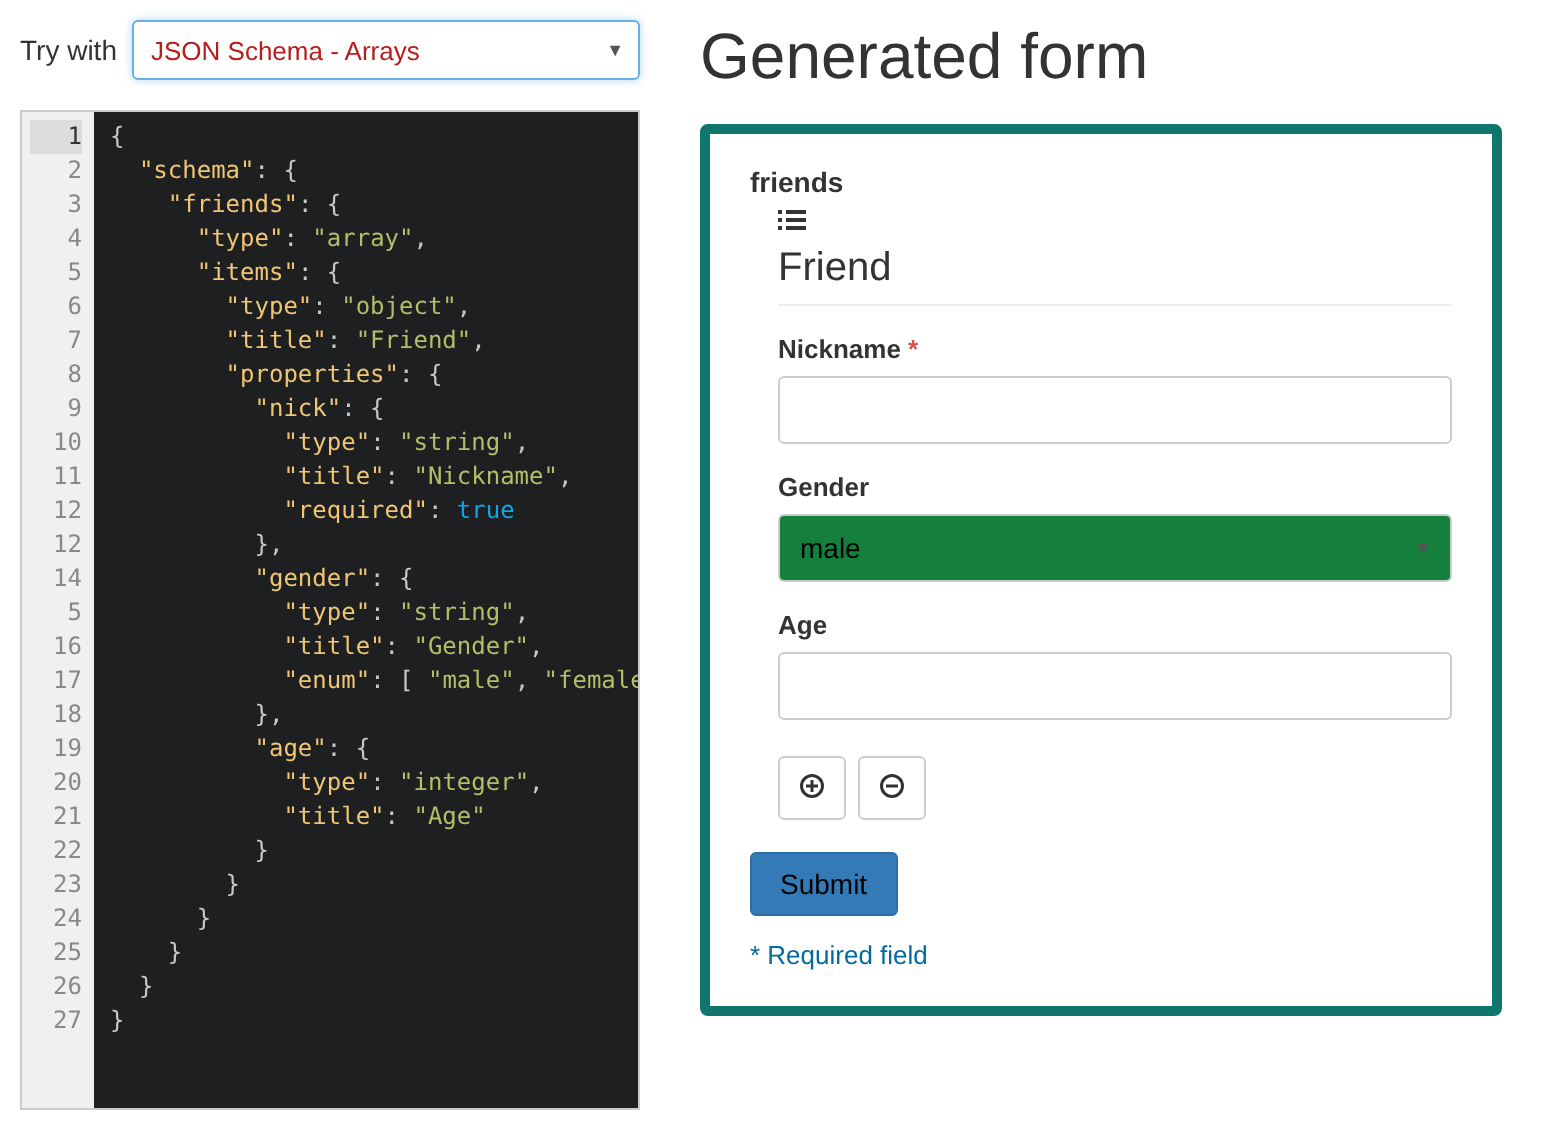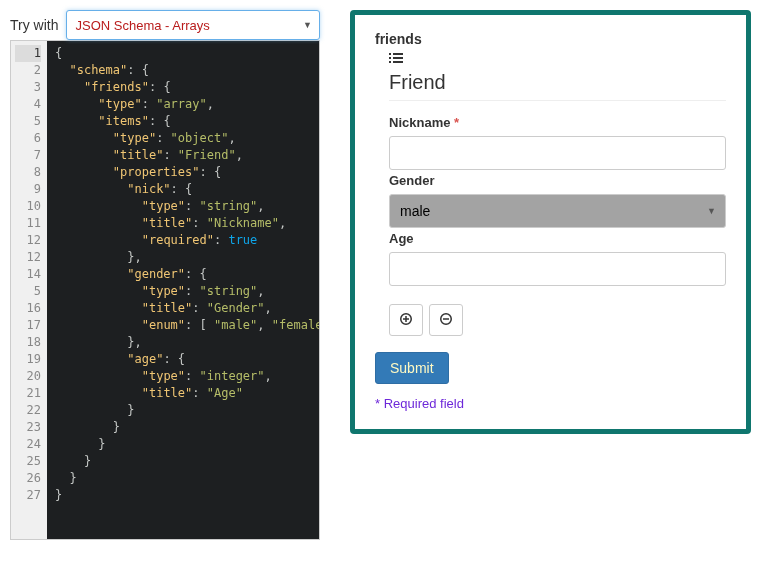--- a/index.html
+++ b/index.html
@@ -1,21 +1,21 @@
 <!DOCTYPE html>
 <html><head>
 <meta charset="utf-8">
 <style>
 * { box-sizing: border-box; margin: 0; padding: 0; }
 body { font-family: -apple-system, "Helvetica Neue", Arial, sans-serif; font-size: 14px; color: #333; background: #fff; padding: 10px; }
 .container { display: flex; gap: 20px; }
 .left-col { width: 310px; flex-shrink: 0; }
 .right-col { flex: 1; padding: 0 10px; }
 
-.trywith-row { display: flex; align-items: center; gap: 8px; }
+.trywith-row { display: flex; align-items: center; gap: 8px; margin-bottom: 15px; }
 .trywith-label { font-size: 14px; color: #333; }
 .trywith-select { flex: 1; height: 30px; border: 1px solid #66afe9; border-radius: 3px; background: #fff; padding: 0 8px; font-size: 13px; color: #b91c1c; outline: none; box-shadow: 0 0 4px rgba(102,175,233,0.5); appearance: none; -webkit-appearance: none; position: relative; }
 .select-wrap { flex: 1; position: relative; }
 .select-wrap::after { content: "▼"; font-size: 9px; color: #555; position: absolute; right: 8px; top: 50%; transform: translateY(-50%); pointer-events: none; }
 .select-wrap select { width: 100%; }
 
 .editor { display: flex; border: 1px solid #ccc; height: 500px; font-family: Consolas, Monaco, monospace; font-size: 12px; }
 .gutter { background: #f0f0f0; color: #888; text-align: right; padding: 4px 6px 4px 4px; user-select: none; width: 36px; }
 .gutter div { height: 17px; line-height: 17px; }
 .gutter .active { background: #dcdcdc; color: #333; }
@@ -25,32 +25,32 @@
 .tok-str { color: #b5bd68; }
 .tok-kw { color: #0ea5e9; }
 .tok-punc { color: #c5c8c6; }
 
 h1.gen-title { font-size: 32px; font-weight: 400; color: #333; margin-bottom: 15px; }
 .form-panel { border: 5px solid #0f766e; border-radius: 4px; padding: 16px 20px 18px; }
 .friends-label { font-weight: 700; font-size: 14px; margin-bottom: 4px; }
 .list-icon { font-size: 14px; color: #333; margin-left: 14px; margin-bottom: 4px; }
 .friend-block { margin-left: 14px; }
 .friend-title { font-size: 20px; font-weight: 400; color: #333; border-bottom: 1px solid #eee; padding-bottom: 6px; margin-bottom: 14px; }
-.field { margin-bottom: 3px; }
+.field { margin-bottom: 14px; }
 .field-label { font-weight: 700; font-size: 13px; margin-bottom: 6px; display: block; }
 .req-star { color: #d9534f; }
 .text-input { width: 100%; height: 34px; border: 1px solid #ccc; border-radius: 3px; padding: 6px 10px; font-size: 14px; }
 .select-input-wrap { position: relative; }
-.select-input { width: 100%; height: 34px; border: 1px solid #ccc; border-radius: 3px; padding: 6px 10px; font-size: 14px; background: #a3a3a3; appearance: none; -webkit-appearance: none; }
+.select-input { width: 100%; height: 34px; border: 1px solid #ccc; border-radius: 3px; padding: 6px 10px; font-size: 14px; background: #15803d; appearance: none; -webkit-appearance: none; }
 .select-input-wrap::after { content: "▼"; font-size: 9px; color: #555; position: absolute; right: 10px; top: 50%; transform: translateY(-50%); pointer-events: none; }
 .btn-row { display: flex; gap: 6px; margin: 18px 0 16px 14px; }
 .icon-btn { width: 34px; height: 32px; border: 1px solid #ccc; border-radius: 3px; background: #fff; display: flex; align-items: center; justify-content: center; cursor: pointer; }
 .icon-btn svg { width: 12px; height: 12px; fill: #333; }
-.submit-btn { background: #337ab7; color: #fef9c3; border: 1px solid #2e6da4; border-radius: 3px; padding: 7px 14px; font-size: 14px; cursor: pointer; }
-.req-note { color: #6d28d9; font-size: 13px; margin-top: 12px; }
+.submit-btn { background: #337ab7; color: #000000; border: 1px solid #2e6da4; border-radius: 3px; padding: 7px 14px; font-size: 14px; cursor: pointer; }
+.req-note { color: #0369a1; font-size: 13px; margin-top: 12px; }
 </style>
 </head>
 <body>
 
 <div class="container">
   <div class="left-col">
     <div class="trywith-row">
       <span class="trywith-label">Try with</span>
       <div class="select-wrap">
         <select class="trywith-select">
@@ -86,20 +86,21 @@
           <div>24</div>
           <div>25</div>
           <div>26</div>
           <div>27</div>
         </div>
       <div class="code" id="code"><div><span class="tok-punc">{</span></div><div>  <span class="tok-key">"schema"</span><span class="tok-punc">: {</span></div><div>    <span class="tok-key">"friends"</span><span class="tok-punc">: {</span></div><div>      <span class="tok-key">"type"</span><span class="tok-punc">: </span><span class="tok-str">"array"</span><span class="tok-punc">,</span></div><div>      <span class="tok-key">"items"</span><span class="tok-punc">: {</span></div><div>        <span class="tok-key">"type"</span><span class="tok-punc">: </span><span class="tok-str">"object"</span><span class="tok-punc">,</span></div><div>        <span class="tok-key">"title"</span><span class="tok-punc">: </span><span class="tok-str">"Friend"</span><span class="tok-punc">,</span></div><div>        <span class="tok-key">"properties"</span><span class="tok-punc">: {</span></div><div>          <span class="tok-key">"nick"</span><span class="tok-punc">: {</span></div><div>            <span class="tok-key">"type"</span><span class="tok-punc">: </span><span class="tok-str">"string"</span><span class="tok-punc">,</span></div><div>            <span class="tok-key">"title"</span><span class="tok-punc">: </span><span class="tok-str">"Nickname"</span><span class="tok-punc">,</span></div><div>            <span class="tok-key">"required"</span><span class="tok-punc">: </span><span class="tok-kw">true</span></div><div>          <span class="tok-punc">},</span></div><div>          <span class="tok-key">"gender"</span><span class="tok-punc">: {</span></div><div>            <span class="tok-key">"type"</span><span class="tok-punc">: </span><span class="tok-str">"string"</span><span class="tok-punc">,</span></div><div>            <span class="tok-key">"title"</span><span class="tok-punc">: </span><span class="tok-str">"Gender"</span><span class="tok-punc">,</span></div><div>            <span class="tok-key">"enum"</span><span class="tok-punc">: [ </span><span class="tok-str">"male"</span><span class="tok-punc">, </span><span class="tok-str">"female</span></div><div>          <span class="tok-punc">},</span></div><div>          <span class="tok-key">"age"</span><span class="tok-punc">: {</span></div><div>            <span class="tok-key">"type"</span><span class="tok-punc">: </span><span class="tok-str">"integer"</span><span class="tok-punc">,</span></div><div>            <span class="tok-key">"title"</span><span class="tok-punc">: </span><span class="tok-str">"Age"</span></div><div>          <span class="tok-punc">}</span></div><div>        <span class="tok-punc">}</span></div><div>      <span class="tok-punc">}</span></div><div>    <span class="tok-punc">}</span></div><div>  <span class="tok-punc">}</span></div><div><span class="tok-punc">}</span></div></div>
     </div>
   </div>
 
   <div class="right-col">
+    <h1 class="gen-title">Generated form</h1>
     <div class="form-panel">
       <div class="friends-label">friends</div>
       <div class="list-icon">
         <svg width="14" height="12" viewBox="0 0 14 12">
             <rect x="0" y="1" width="2" height="2" fill="#333"></rect>
             <rect x="4" y="1" width="10" height="2" fill="#333"></rect>
             <rect x="0" y="5" width="2" height="2" fill="#333"></rect>
             <rect x="4" y="5" width="10" height="2" fill="#333"></rect>
             <rect x="0" y="9" width="2" height="2" fill="#333"></rect>
             <rect x="4" y="9" width="10" height="2" fill="#333"></rect>

